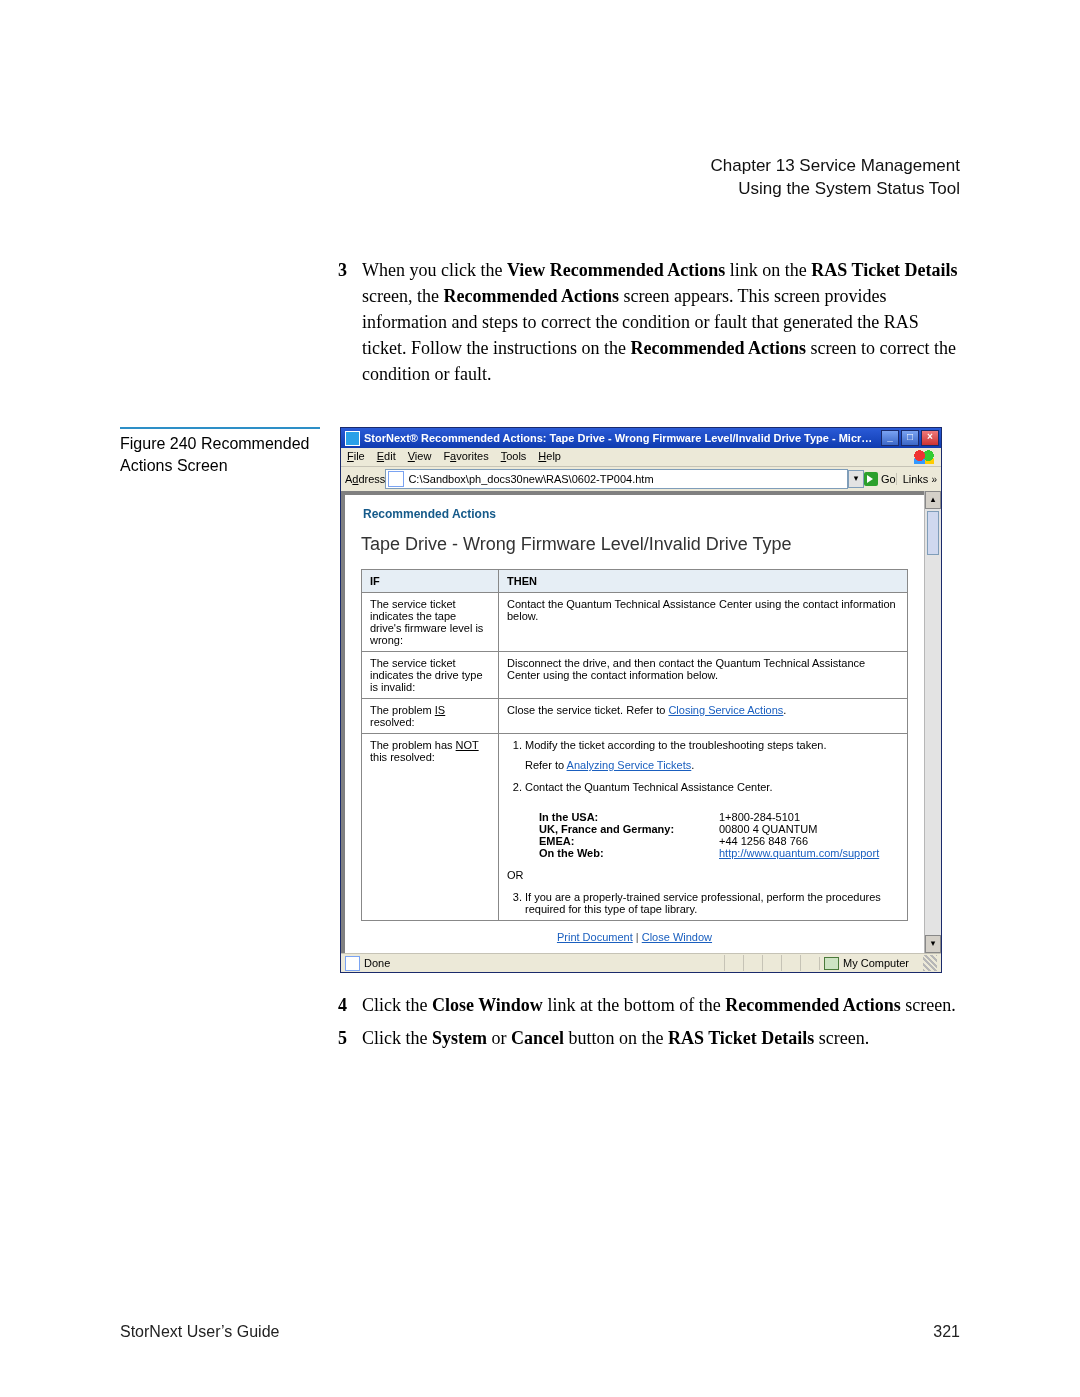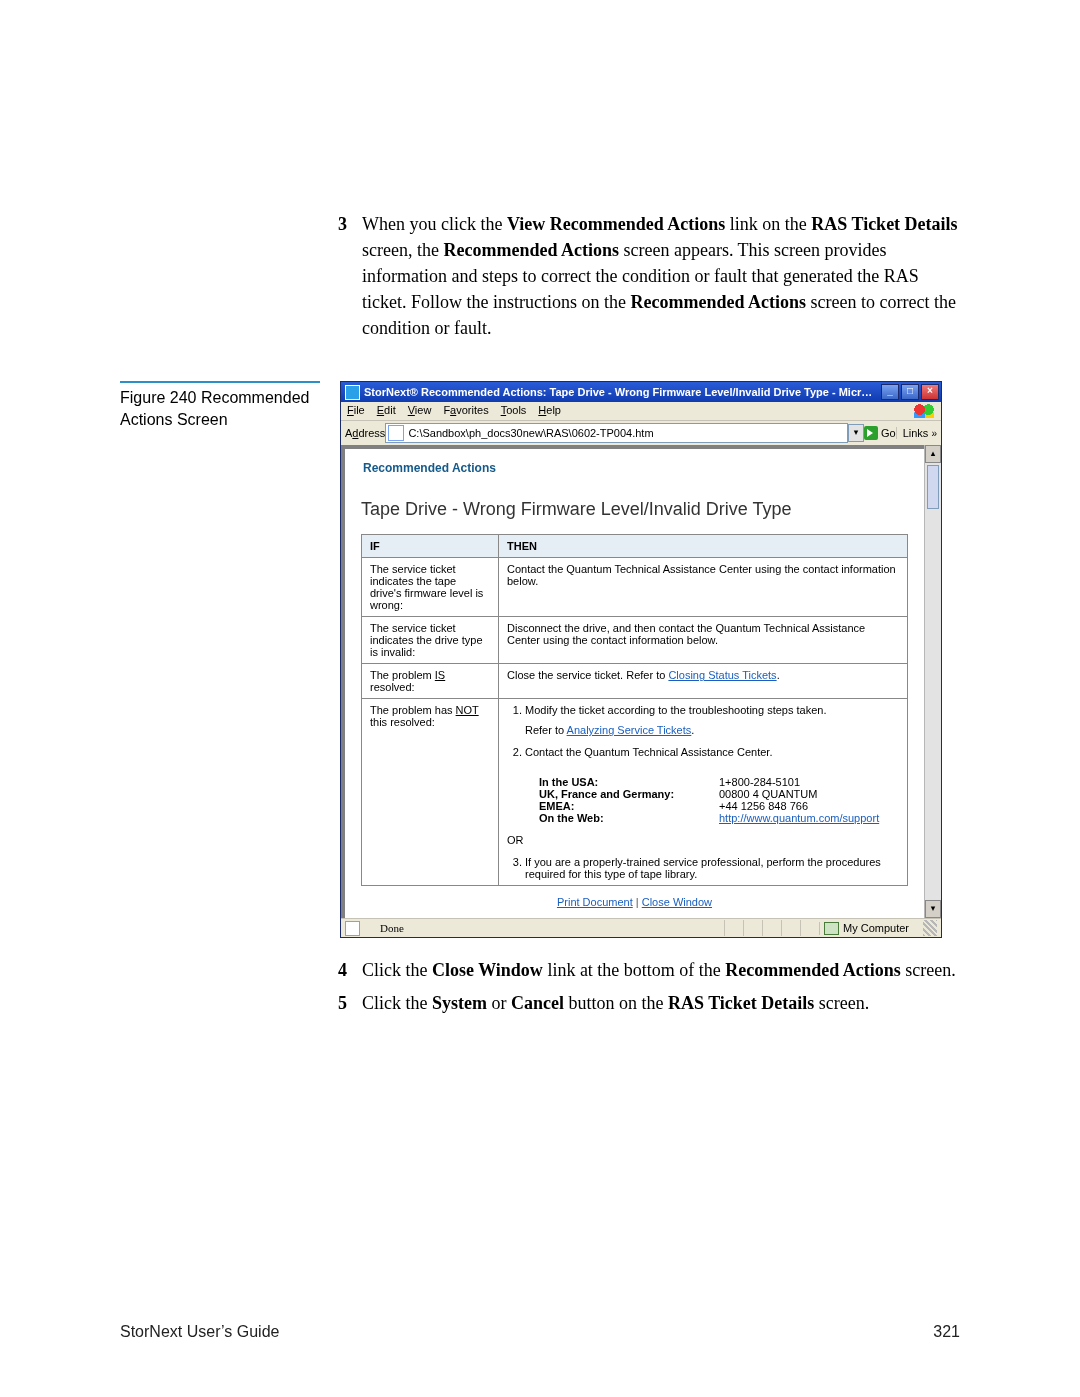--- a/index.html
+++ b/index.html
@@ -179,21 +179,21 @@
 
   .rec-hdr {
     color:#155a8a; font-weight:bold;
     background:#fff;
     padding:4px 2px 10px 2px;
     font-size:12px;
   }
   .rec-title {
     font-size:18px; color:#333;
     font-family: Arial, Helvetica, sans-serif;
-    margin: 14px 0 14px 0;
+    margin: 3px 0 14px 0;
   }
 
   table.ift {
     border-collapse: collapse;
     width: 100%;
     font-size: 11px;
   }
   table.ift th, table.ift td {
     border: 1px solid #888;
     padding: 5px 8px;
@@ -223,21 +223,21 @@
 
   .ie-status {
     background:#ece9d8;
     display:flex;
     align-items:center;
     justify-content:space-between;
     border-top:1px solid #c6c3b6;
     font-size:11px;
     padding: 1px 4px;
   }
-  .ie-status .left { display:flex; align-items:center; gap:20px;font-family:Liberation Serif, serif; }
+  .ie-status .left { display:flex; align-items:center; gap:4px; }
   .ie-status .pgicon2 {
      width:13px;height:13px; border:1px solid #7aa3f2; background:#fff;
   }
   .ie-status .cells { display:flex; }
   .ie-status .cell {
      width:18px; height:16px; border-left:1px solid #c6c3b6;
   }
   .ie-status .mycomp {
      display:flex; align-items:center; gap:4px;
      border-left:1px solid #c6c3b6; padding:0 14px 0 4px;
@@ -260,20 +260,24 @@
     font-family: Arial, Helvetica, sans-serif;
     font-size:16px;
     color:#222;
   }
 </style>
 </head>
 <body>
 
 <div class="page">
 
+  <div class="chap-header">
+    <div>Chapter 13  Service Management</div>
+    <div>Using the System Status Tool</div>
+  </div>
 
   <div class="step-block">
     <div class="step">
       <div class="num">3</div>
       <div class="body">
         <span>When you click the </span><span class="b">View Recommended Actions</span><span> link on the </span><span class="b">RAS Ticket Details</span><span> screen, the </span><span class="b">Recommended Actions</span><span> screen appears. This screen provides information and steps to correct the condition or fault that generated the RAS ticket. Follow the instructions on the </span><span class="b">Recommended Actions</span><span> screen to correct the condition or fault.</span>
       </div>
     </div>
   </div>
 
@@ -340,21 +344,21 @@
             </tr>
             <tr>
               <td class="ifcol">The service ticket indicates the drive type is invalid:</td>
               <td>Disconnect the drive, and then contact the Quantum Technical Assistance Center using the contact information below.</td>
             </tr>
             <tr>
               <td class="ifcol">
                 <span>The problem </span><span class="u">IS</span><span> resolved:</span>
               </td>
               <td>
-                <span>Close the service ticket. Refer to </span><span class="lnk">Closing Status Tickets</span><span>.</span>
+                <span>Close the service ticket. Refer to </span><span class="lnk">Closing Service Actions</span><span>.</span>
               </td>
             </tr>
             <tr>
               <td class="ifcol">
                 <span>The problem has </span><span class="u">NOT</span><span> this resolved:</span>
               </td>
               <td>
                 <ol style="margin:0 0 0 18px;padding:0;">
                   <li>
                     <span>Modify the ticket according to the troubleshooting steps taken.</span>

